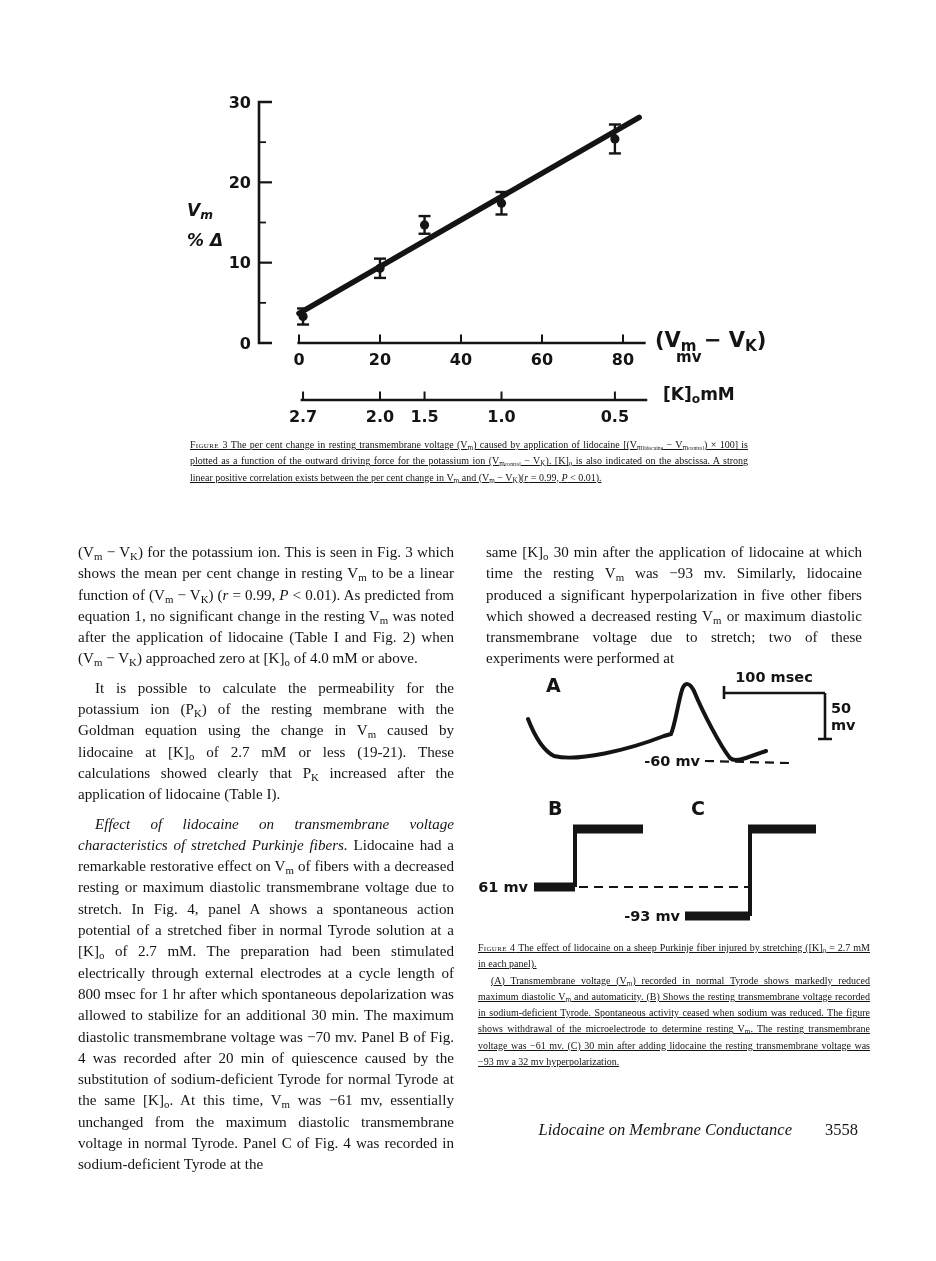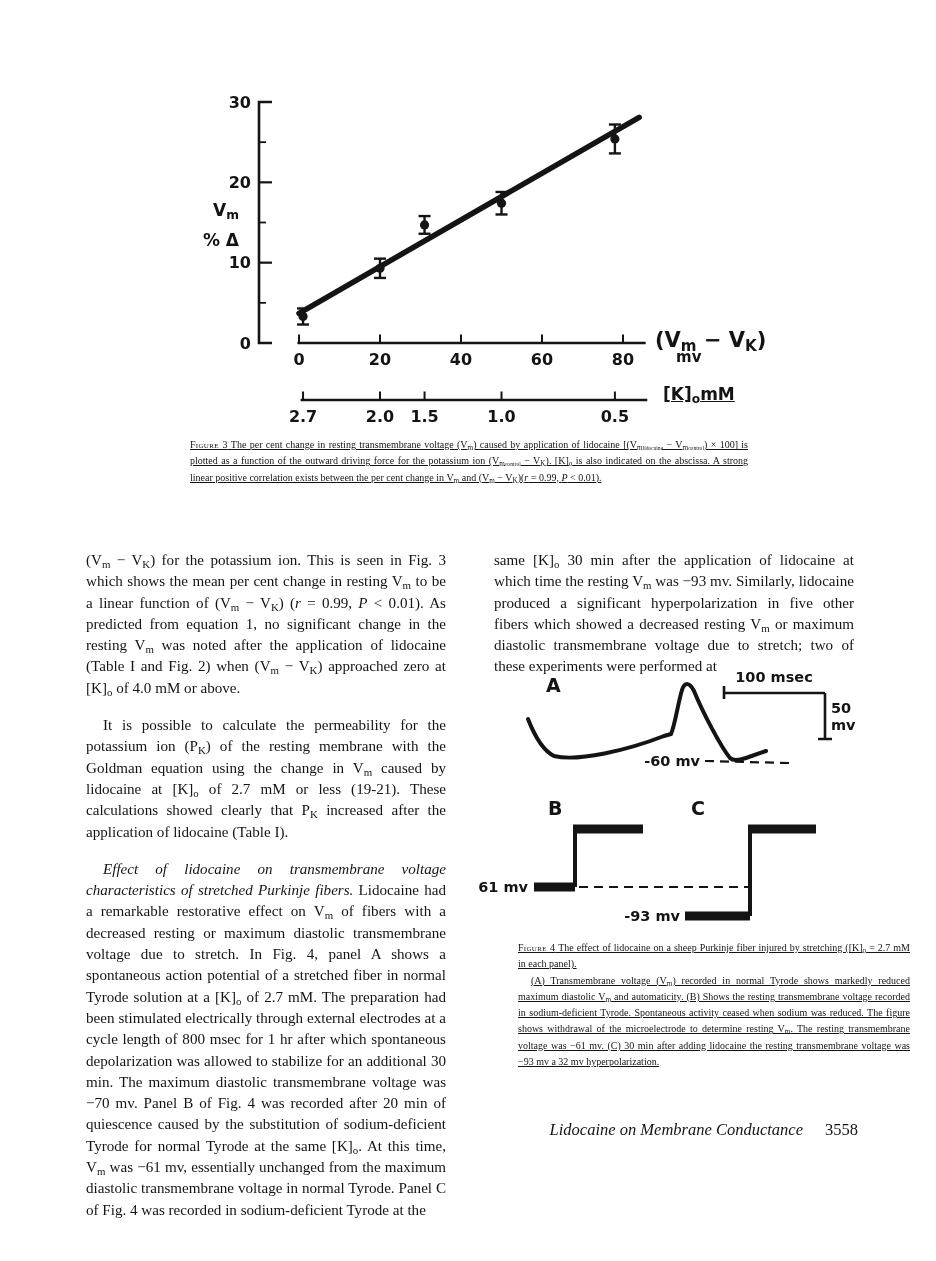--- a/index.html
+++ b/index.html
@@ -4,50 +4,50 @@
 <style>
   html,body{margin:0;padding:0;background:#e8e8e8;}
   .page{position:relative;width:936px;height:1261px;background:#ffffff;margin:0 auto;
         font-family:"Liberation Serif",serif;color:#141414;overflow:hidden;}
 
   
   .chart-wrap{position:absolute;left:185px;top:85px;width:560px;height:350px;}
   .chart-wrap svg{position:absolute;left:0;top:0;}
   .chart-wrap text{font-family:"DejaVu Sans",sans-serif;font-weight:bold;fill:#141414;}
   .ovl{position:absolute;font-family:"DejaVu Sans",sans-serif;font-weight:bold;color:#141414;white-space:nowrap;}
-  .ylab{left:2px;top:110px;width:52px;text-align:right;font-size:17px;line-height:30px;}
+  .ylab{left:2px;top:110px;width:52px;text-align:left;font-size:17px;line-height:30px;font-style:italic;}
   .xlab{left:470px;top:243px;font-size:21px;}
   .xlabunit{left:491px;top:263px;font-size:15px;}
-  .seclab{left:478px;top:299px;font-size:17px;text-decoration:underline;}
+  .seclab{left:478px;top:299px;font-size:17px;}
 
   
   .cap{position:absolute;text-align:justify;font-size:10px;line-height:16.3px;text-decoration:underline;}
   .cap p{margin:0;}
   .cap p.ind{text-indent:13px;}
   .fig3cap{left:190px;top:437px;width:558px;}
-  .fig4cap{left:478px;top:940px;width:392px;margin-left:40px;}
+  .fig4cap{left:478px;top:940px;width:392px;}
   .col{position:absolute;text-align:justify;font-size:15.1px;line-height:21.3px;hyphens:auto;}
-  .col p{margin:16px;}
+  .col p{margin:8px;}
   .col p.ind{text-indent:17px;}
   .col-left{left:70px;top:534px;width:392px;}
   .col-right{left:478px;top:534px;width:392px;}
 
   
   .sub{vertical-align:-0.25em;font-size:72%;line-height:0;}
   .sub2{vertical-align:-0.4em;font-size:56%;line-height:0;}
   .i{font-style:italic;}
   .sc{font-variant:small-caps;letter-spacing:0.3px;}
 
   
   .fig4-wrap{position:absolute;left:478px;top:665px;width:400px;height:275px;}
   .fig4-wrap text{font-family:"DejaVu Sans",sans-serif;font-weight:bold;fill:#141414;}
 
   
   .footer{position:absolute;left:478px;top:1120px;width:392px;display:flex;
-          justify-content:flex-end;align-items:center;gap:22px;padding-right:12px;
+          justify-content:flex-end;align-items:center;gap:33px;padding-right:12px;
           box-sizing:border-box;font-size:16.5px;}
   .footer .rt{font-style:italic;}
 </style>
 </head>
 <body>
 
 <div class="page">
 
   <div class="chart-wrap">
     <svg id="fig3-svg" width="560" height="350" viewBox="0 0 560 350">

